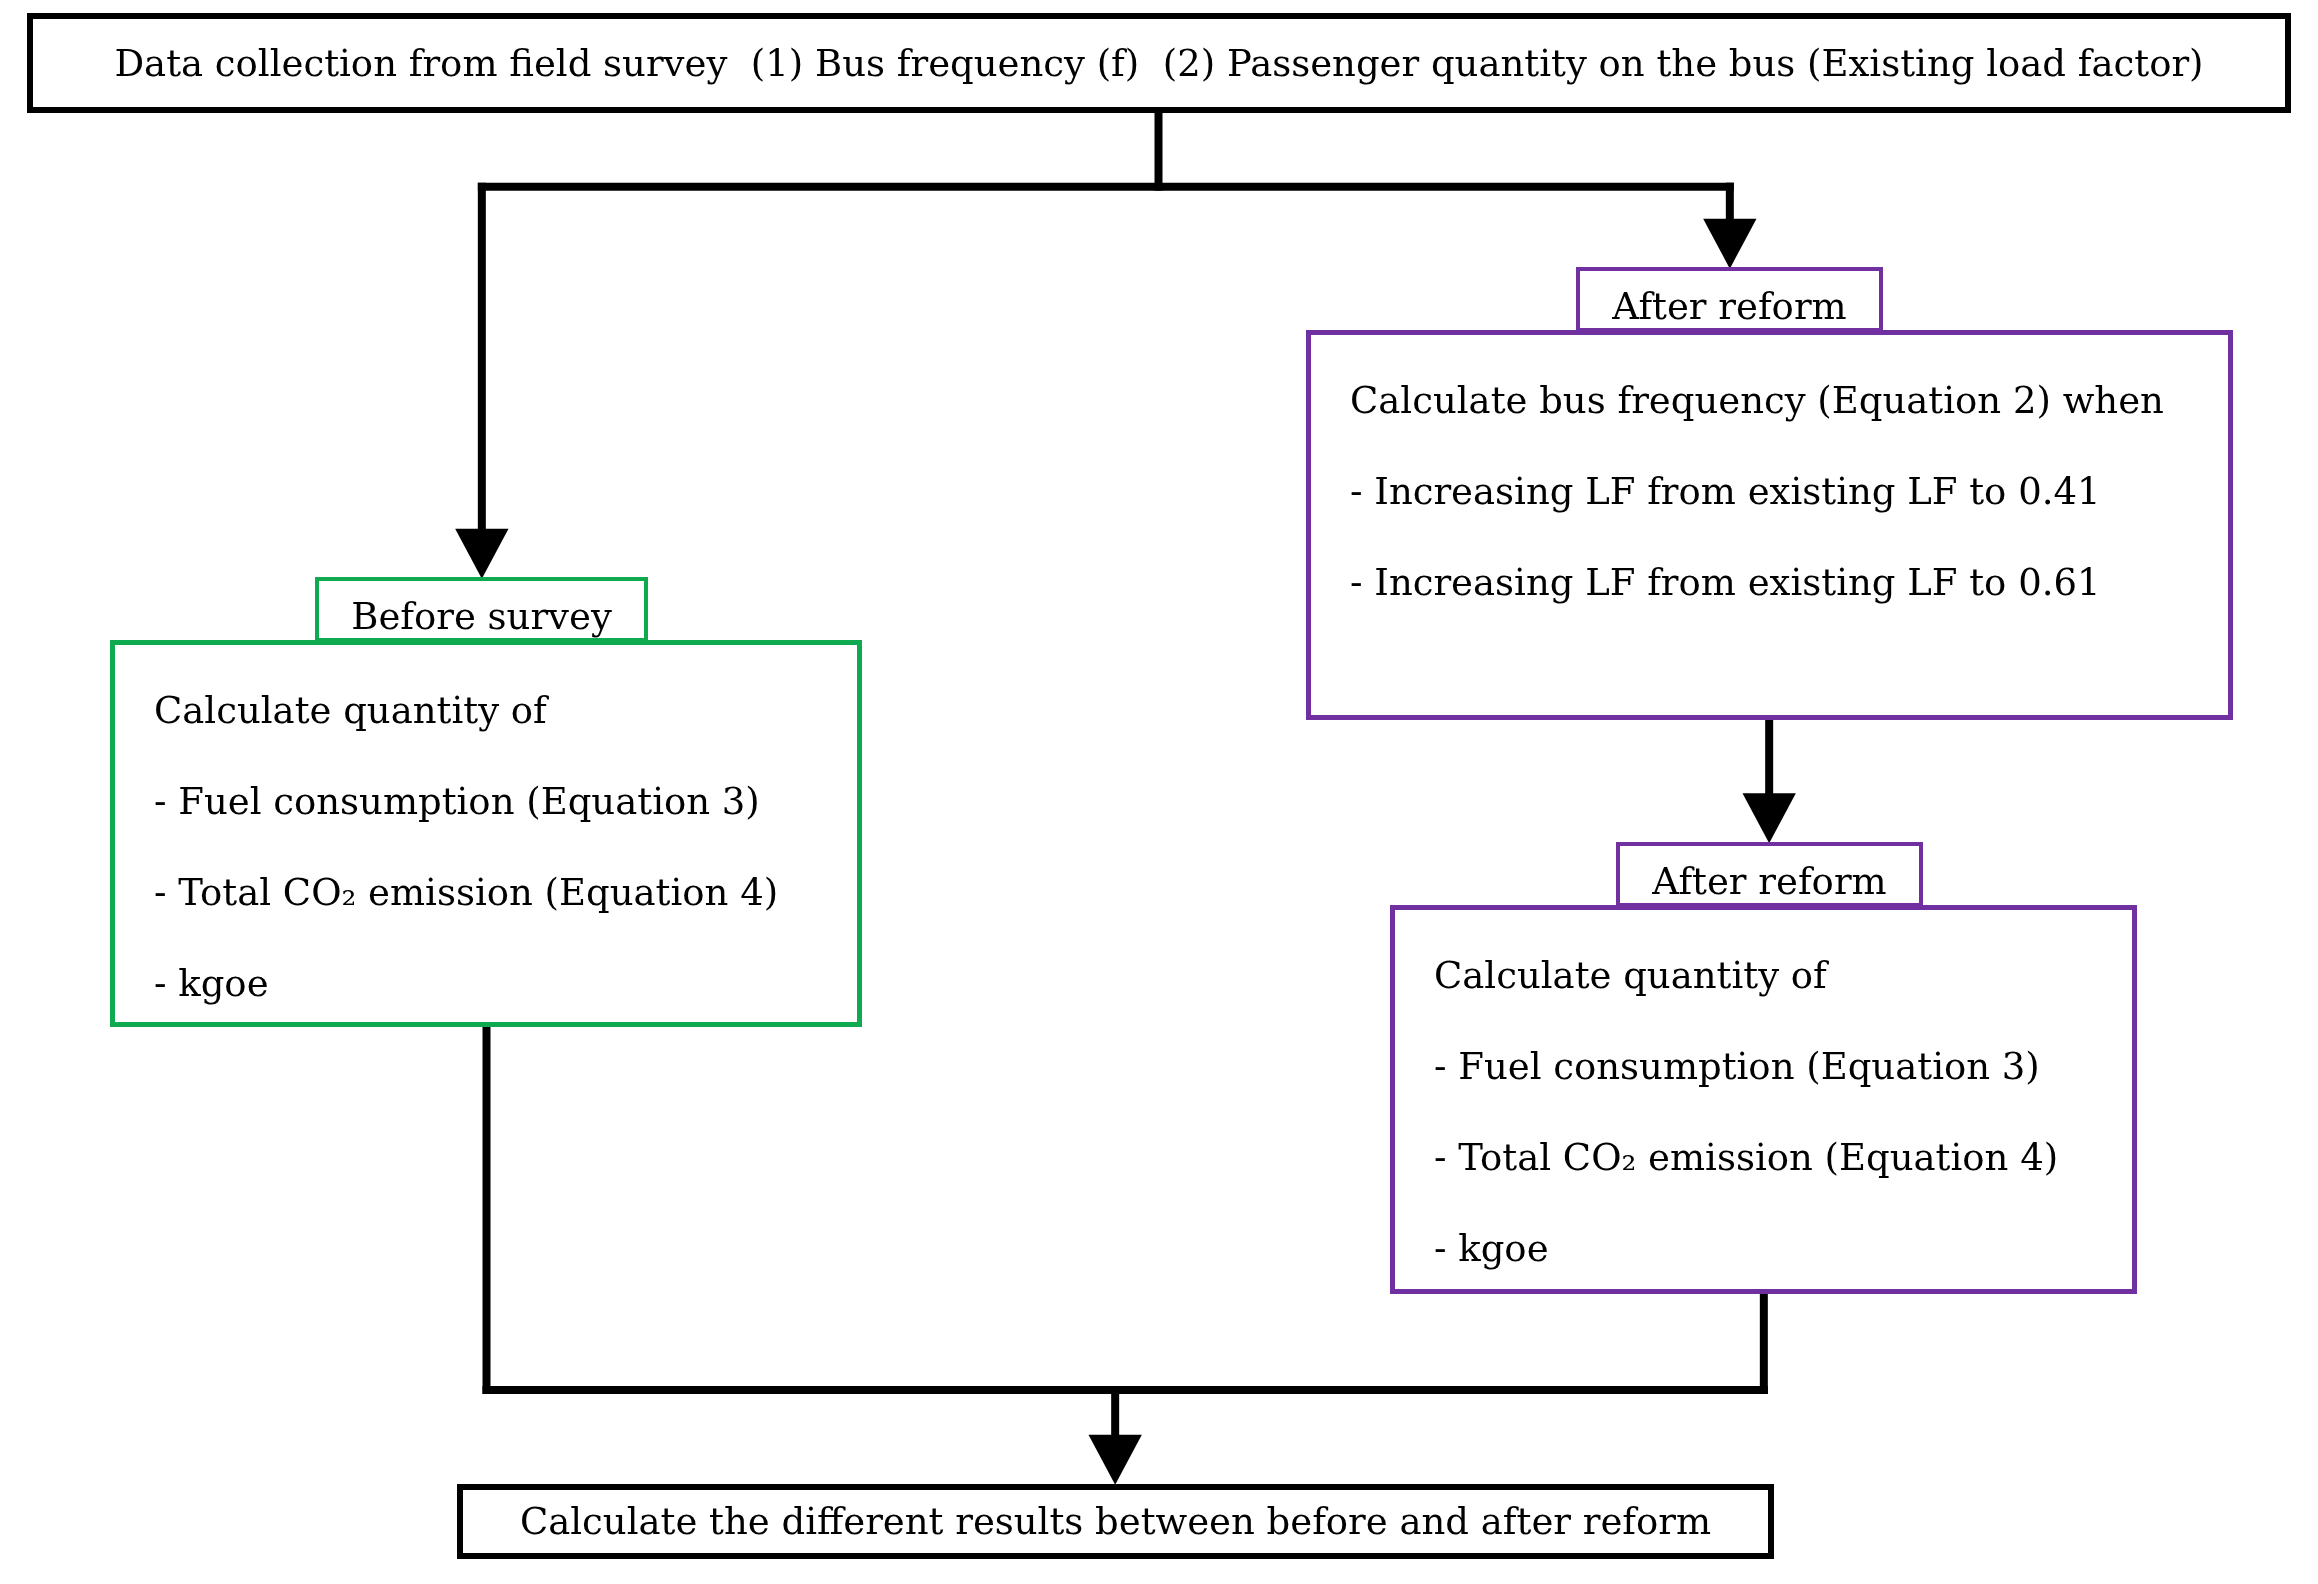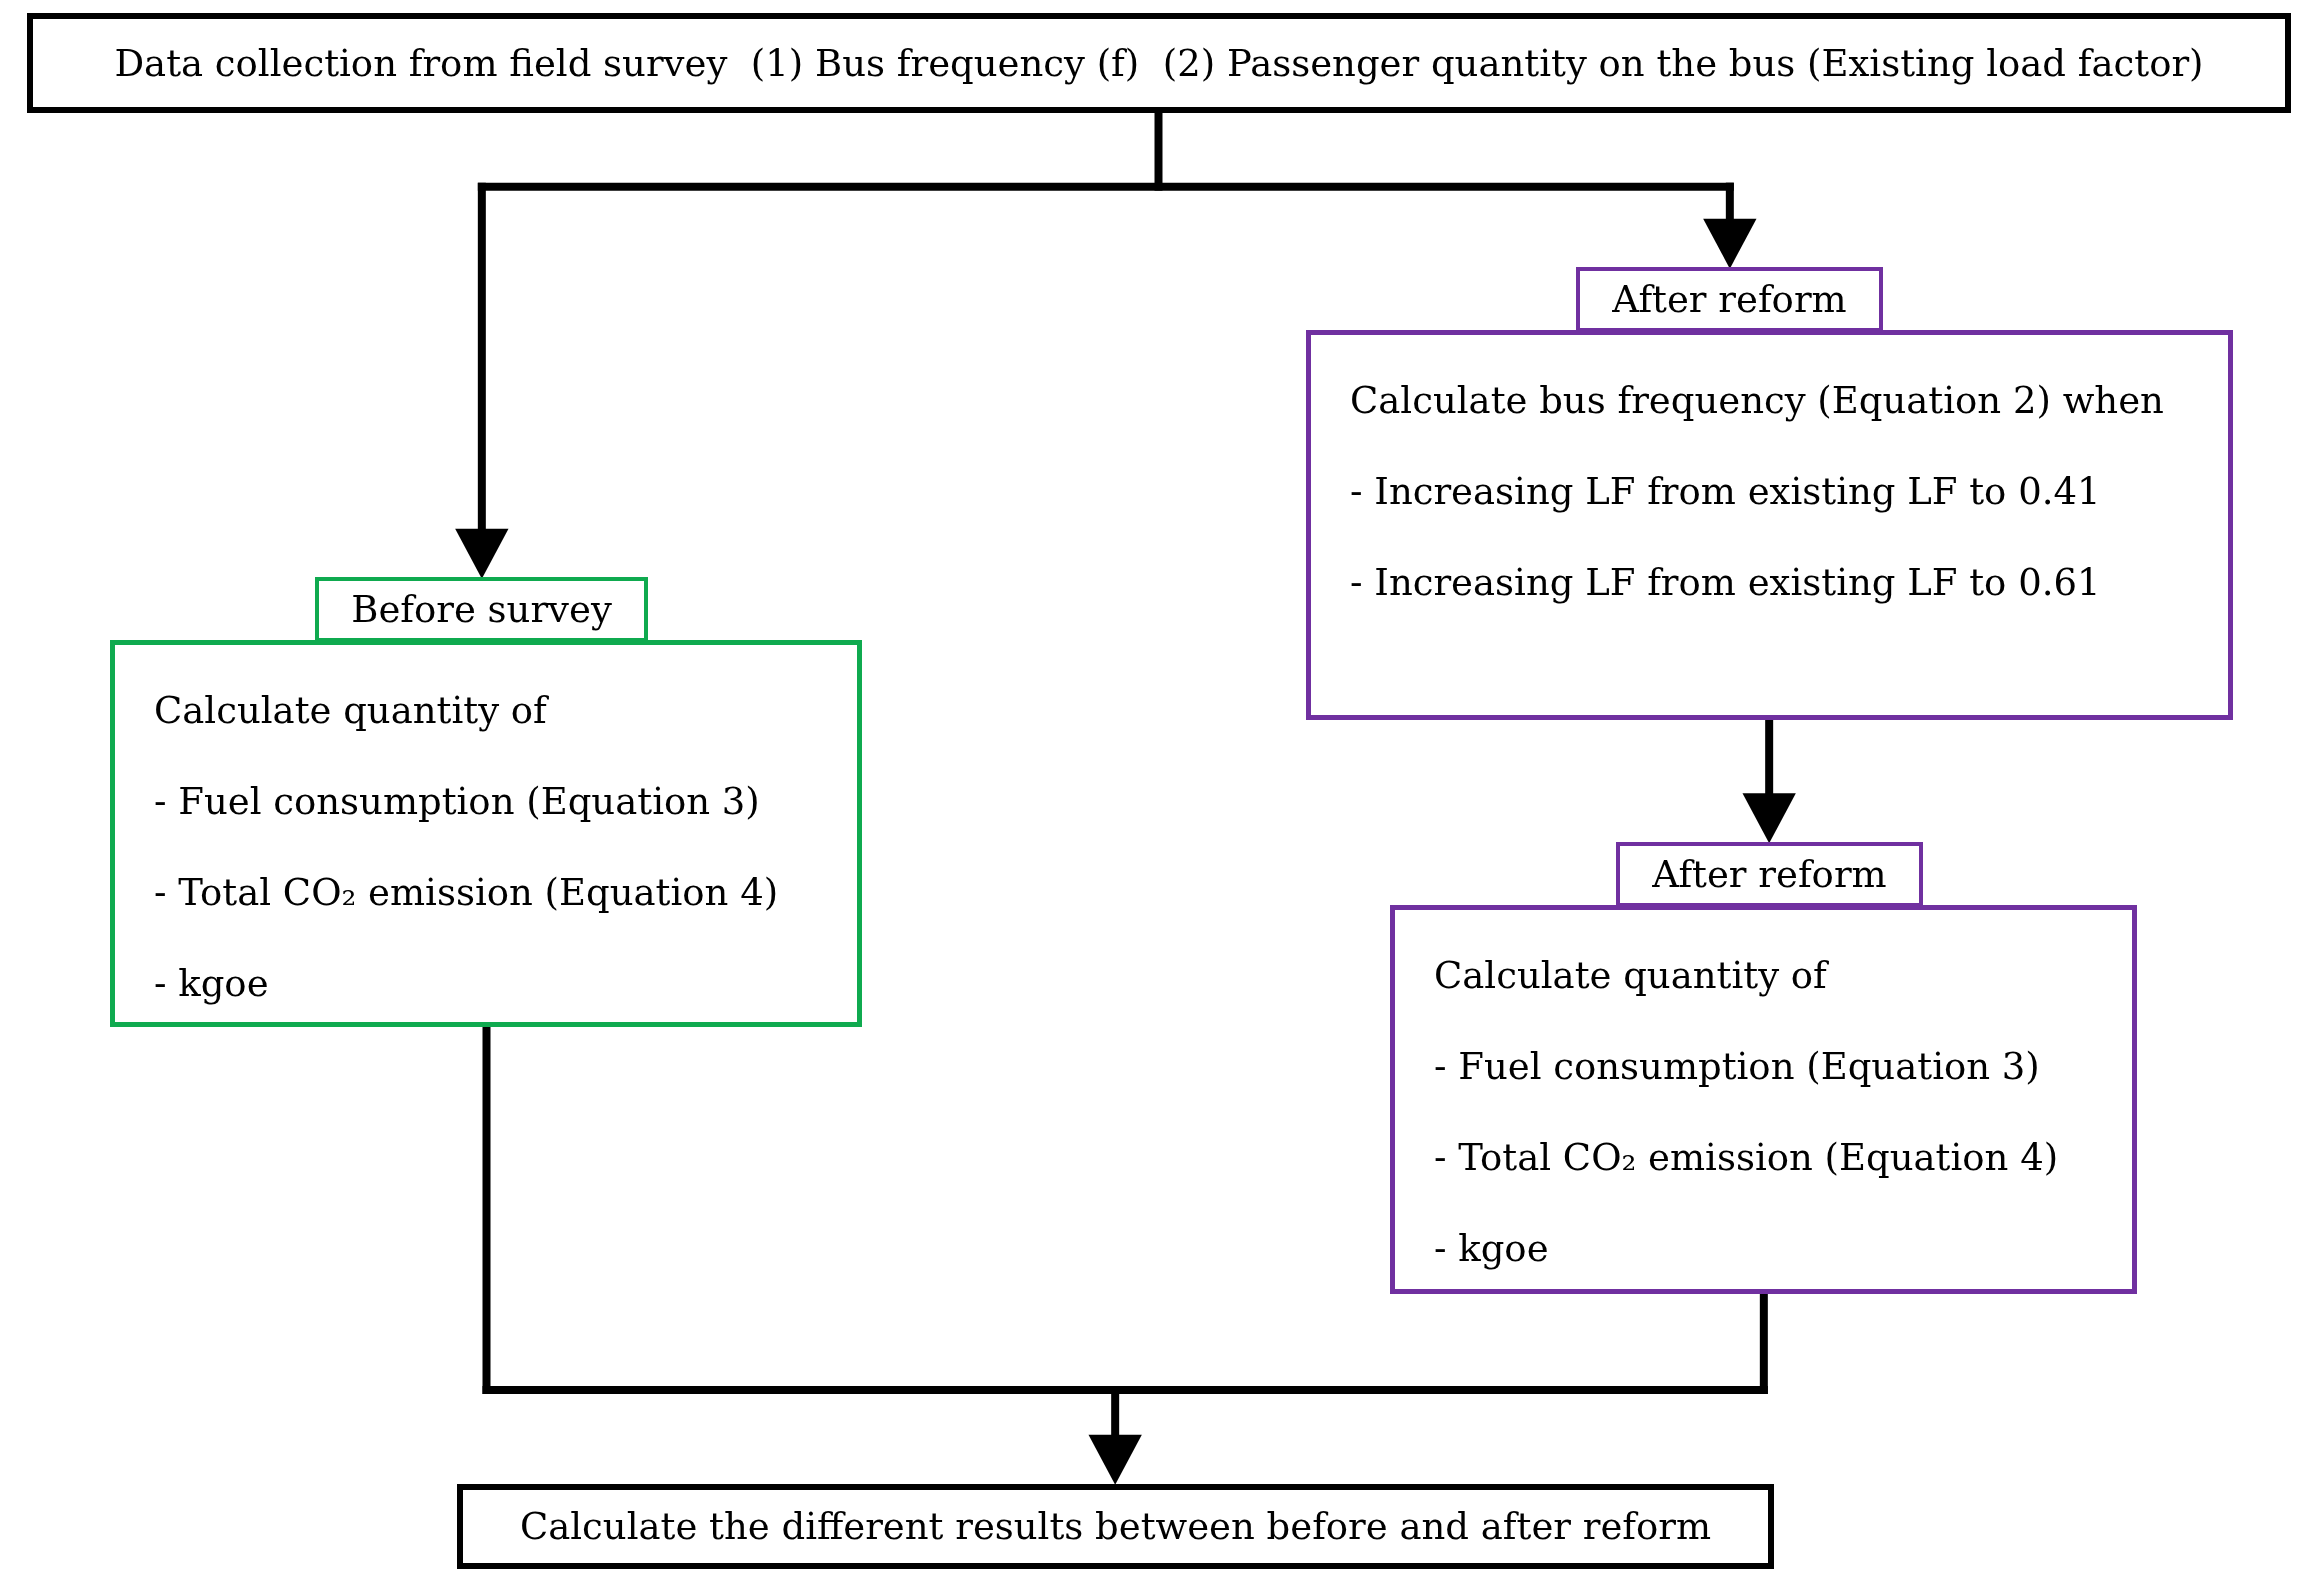--- a/index.html
+++ b/index.html
@@ -41,21 +41,21 @@
     padding: 20px 0 0 39px;
   }
   .green-border  { border: 5.3px solid #0faa4f; }
   .purple-border { border: 5.3px solid #7030a0; }
   .tab {
     position: absolute;
     background: #ffffff;
     box-sizing: border-box;
     z-index: 3;
     display: flex;
-    align-items: center;
+    align-items: flex-end;
     justify-content: center;
     font-size: 37px;
   }
   .tab.green-tab  { border: 4.7px solid #0faa4f; }
   .tab.purple-tab { border: 4.7px solid #7030a0; }
   .box-line {
     height: 91px;
     display: flex;
     align-items: center;
     font-size: 37px;
@@ -118,18 +118,18 @@
   <div class="tab purple-tab" style="left:1616px; top:842px; width:307px; height:65px;">
     <span>After reform</span>
   </div>
   <div class="box content-box purple-border" style="left:1390px; top:905px; width:747px; height:389px;">
     <div class="box-line">Calculate quantity of</div>
     <div class="box-line">- Fuel consumption (Equation 3)</div>
     <div class="box-line">- Total CO₂ emission (Equation 4)</div>
     <div class="box-line">- kgoe</div>
   </div>
 
-  <div class="box black-box" style="left:457px; top:1484px; width:1317px; height:85px;">
+  <div class="box black-box" style="left:457px; top:1484px; width:1317px; height:75px;">
     <span>Calculate the different results between before and after reform</span>
   </div>
 
 </div>
 
 
 </body></html>

